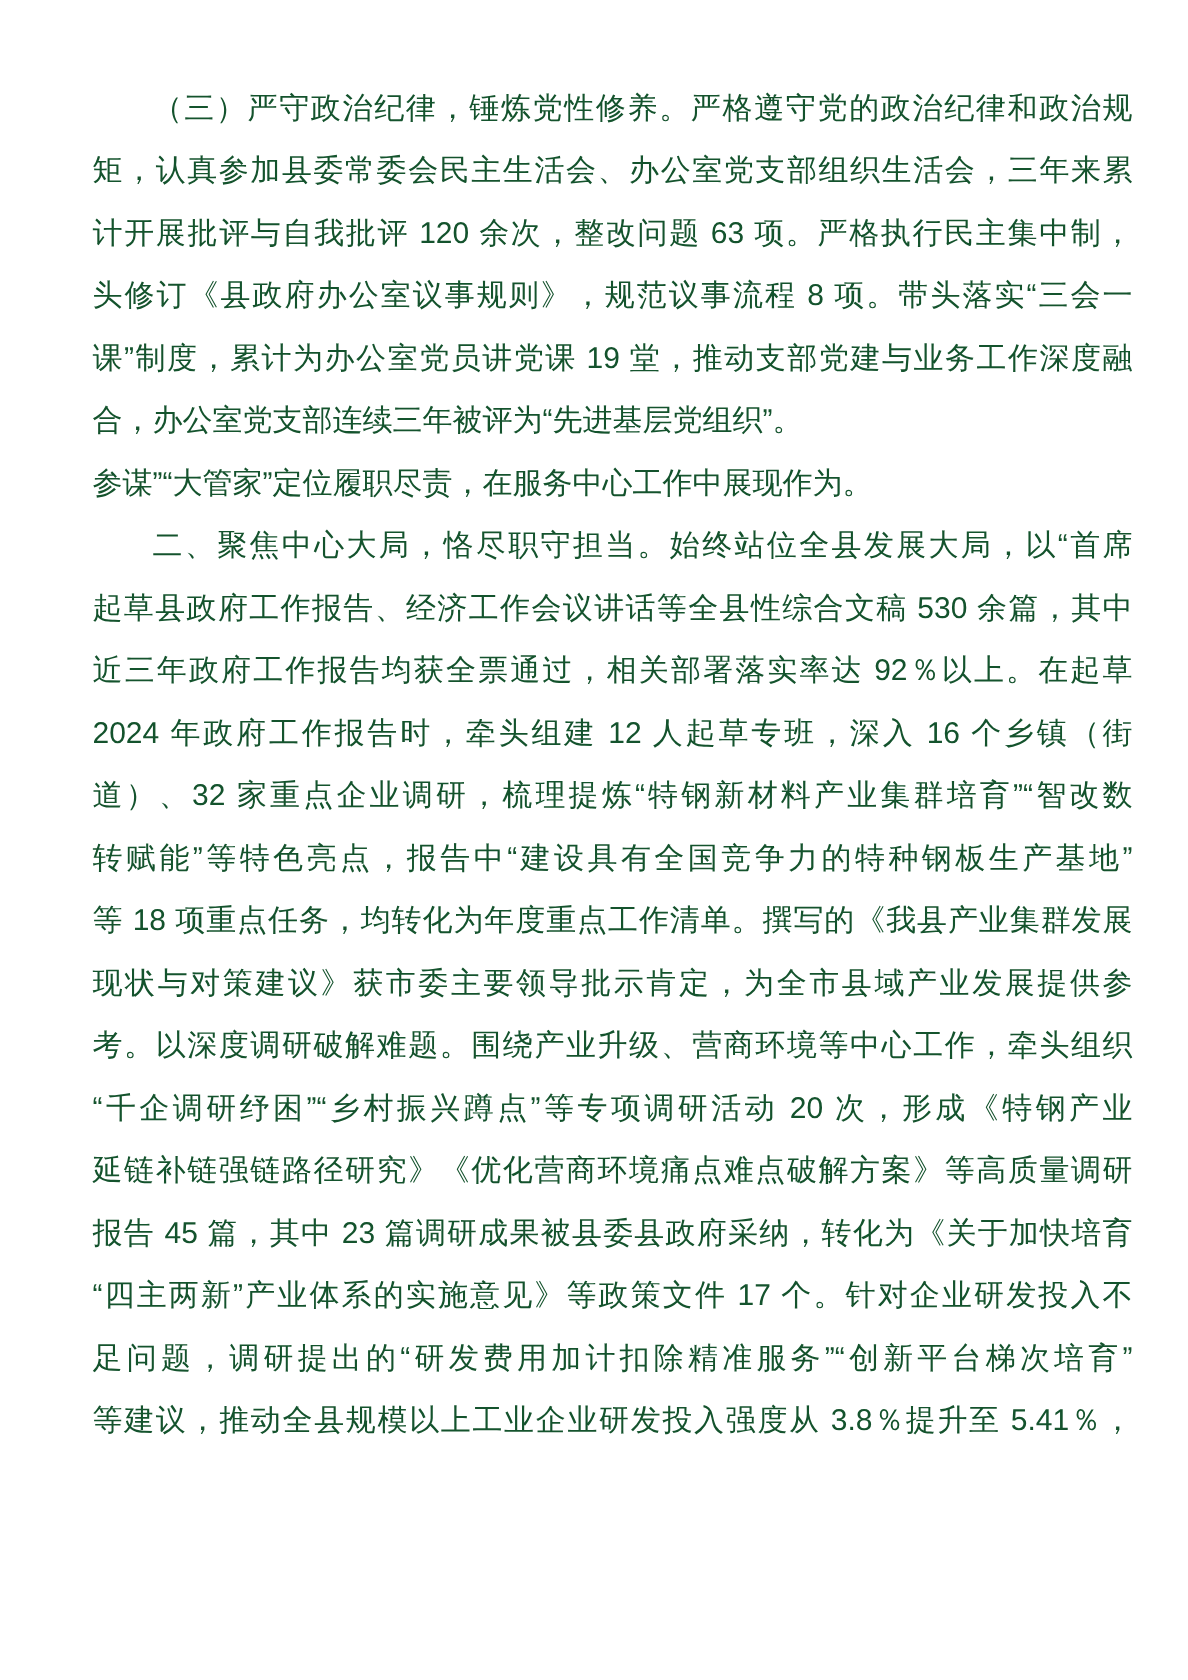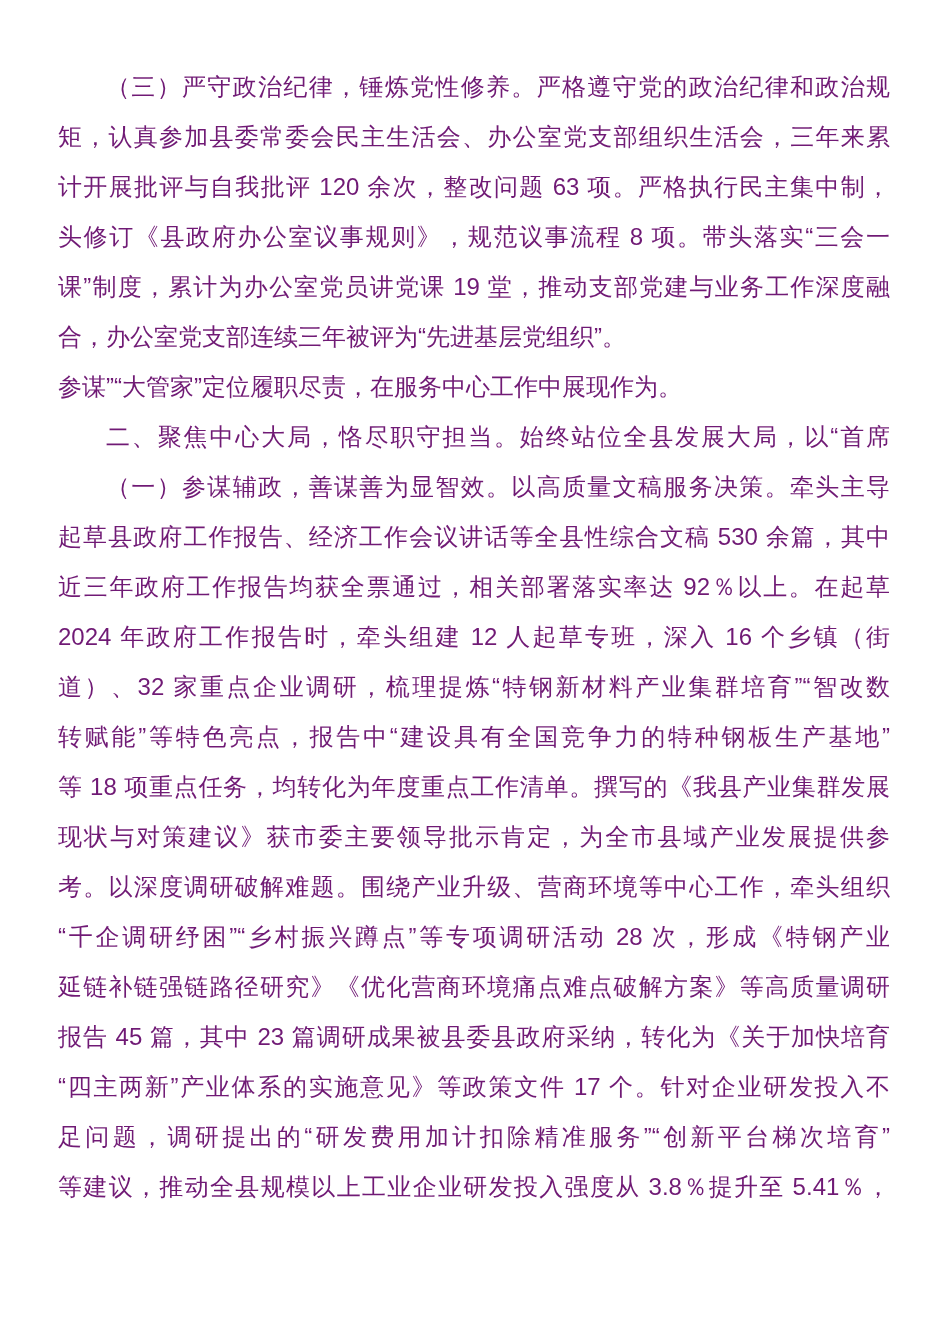--- a/index.html
+++ b/index.html
@@ -9,24 +9,24 @@
   }
   body {
     position: relative;
     width: 950px;
     height: 1344px;
     overflow: hidden;
     font-family: "Liberation Sans", sans-serif;
   }
   .doc-page {
     position: absolute;
-    left: 58px;
+    left: 74px;
     top: 62px;
     width: 832px;
-    color: #701a75;
+    color: #14532d;
   }
   .paragraph {
     margin: 0;
     padding: 0;
   }
   .line {
     height: 50px;
     line-height: 50px;
     font-size: 24px;
     text-align: justify;
@@ -55,30 +55,29 @@
     <div class="line">课”制度，累计为办公室党员讲党课 19 堂，推动支部党建与业务工作深度融</div>
     <div class="line para-last">合，办公室党支部连续三年被评为“先进基层党组织”。</div>
   </div>
 
   <div class="paragraph">
     <div class="line para-last">参谋”“大管家”定位履职尽责，在服务中心工作中展现作为。</div>
     <div class="line first-line">二、聚焦中心大局，恪尽职守担当。始终站位全县发展大局，以“首席</div>
   </div>
 
   <div class="paragraph">
-    <div class="line first-line">（一）参谋辅政，善谋善为显智效。以高质量文稿服务决策。牵头主导</div>
     <div class="line">起草县政府工作报告、经济工作会议讲话等全县性综合文稿 530 余篇，其中</div>
     <div class="line">近三年政府工作报告均获全票通过，相关部署落实率达 92％以上。在起草</div>
     <div class="line">2024 年政府工作报告时，牵头组建 12 人起草专班，深入 16 个乡镇（街</div>
     <div class="line">道）、32 家重点企业调研，梳理提炼“特钢新材料产业集群培育”“智改数</div>
     <div class="line">转赋能”等特色亮点，报告中“建设具有全国竞争力的特种钢板生产基地”</div>
     <div class="line">等 18 项重点任务，均转化为年度重点工作清单。撰写的《我县产业集群发展</div>
     <div class="line">现状与对策建议》获市委主要领导批示肯定，为全市县域产业发展提供参</div>
     <div class="line">考。以深度调研破解难题。围绕产业升级、营商环境等中心工作，牵头组织</div>
-    <div class="line">“千企调研纾困”“乡村振兴蹲点”等专项调研活动 28 次，形成《特钢产业</div>
+    <div class="line">“千企调研纾困”“乡村振兴蹲点”等专项调研活动 20 次，形成《特钢产业</div>
     <div class="line">延链补链强链路径研究》《优化营商环境痛点难点破解方案》等高质量调研</div>
     <div class="line">报告 45 篇，其中 23 篇调研成果被县委县政府采纳，转化为《关于加快培育</div>
     <div class="line">“四主两新”产业体系的实施意见》等政策文件 17 个。针对企业研发投入不</div>
     <div class="line">足问题，调研提出的“研发费用加计扣除精准服务”“创新平台梯次培育”</div>
     <div class="line">等建议，推动全县规模以上工业企业研发投入强度从 3.8％提升至 5.41％，</div>
   </div>
 
 </div>
 
 </body></html>

